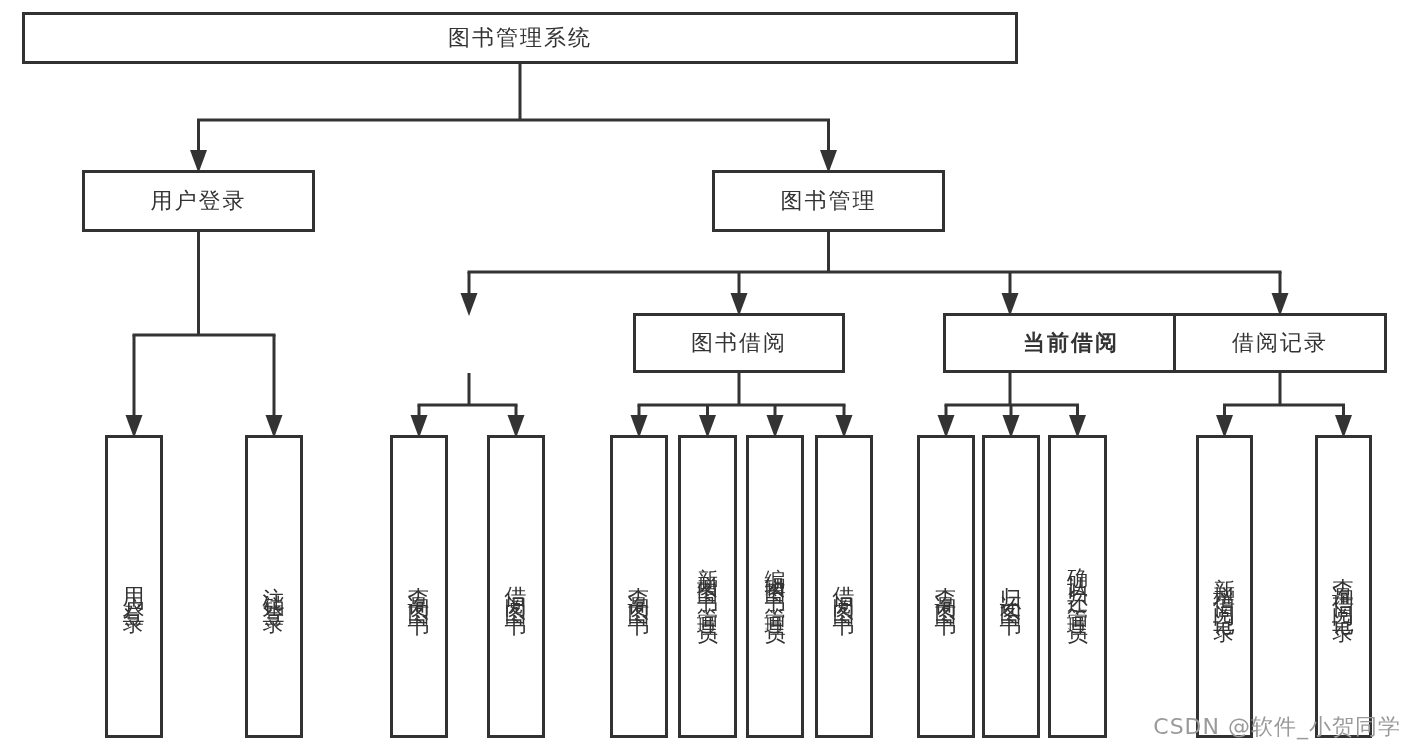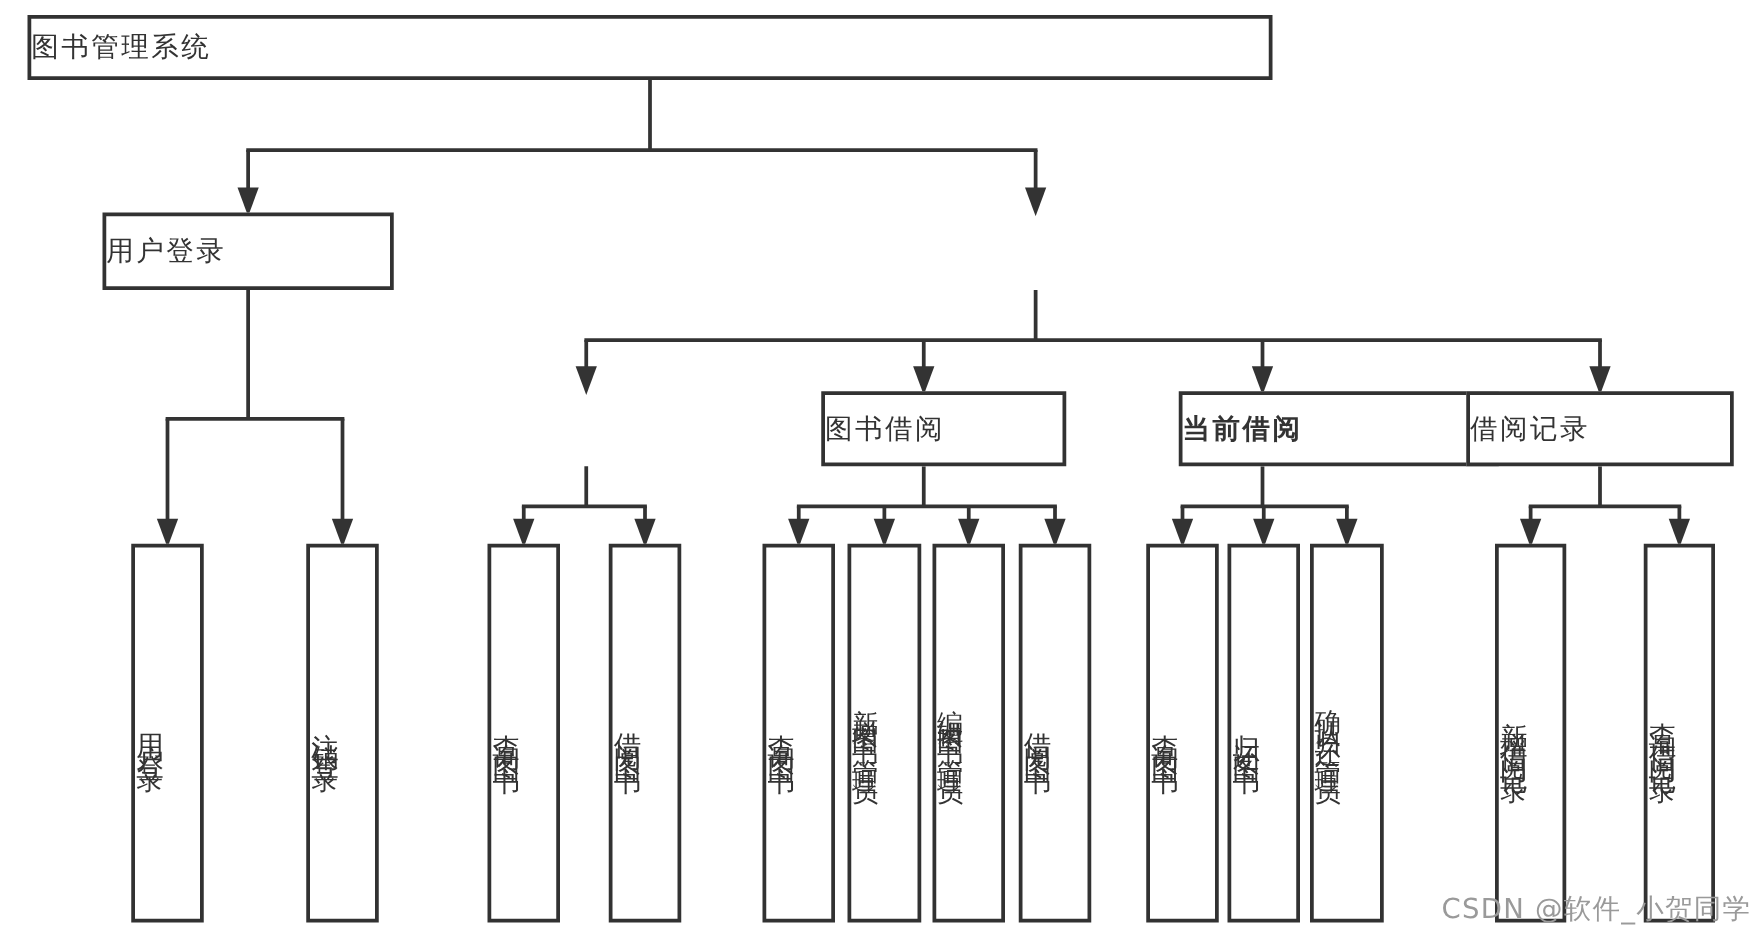--- a/index.html
+++ b/index.html
@@ -17,20 +17,21 @@
     z-index: 1;
   }
   .node {
     position: absolute;
     box-sizing: border-box;
     background: #ffffff;
     border: 3px solid #323232;
     color: #333333;
     display: flex;
     align-items: center;
+    justify-content: center;
     font-size: 22px;
     letter-spacing: 2px;
     z-index: 2;
   }
   .leaf .vtext {
     writing-mode: vertical-rl;
     text-orientation: mixed;
     letter-spacing: 9px;
     line-height: 1.05;
     white-space: nowrap;
@@ -110,22 +111,25 @@
       <polygon points="1335,415 1352,415 1343.5,438" fill="#333333"></polygon>
     </svg>
 
   <div class="node" style="left:22px; top:12px; width:996px; height:52px;">
     <span>图书管理系统</span>
   </div>
 
   <div class="node" style="left:82px; top:170px; width:233px; height:62px;">
     <span>用户登录</span>
   </div>
+  <div class="node" style="left:712px; top:170px; width:233px; height:62px;">
+    <span>图书管理</span>
+  </div>
 
-  <div class="node" style="left:633px; top:313px; width:196px; height:60px;margin-left:24px;">
+  <div class="node" style="left:633px; top:313px; width:212px; height:60px;">
     <span>图书借阅</span>
   </div>
   <div class="node" style="left:943px; top:313px; width:256px; height:60px;font-weight:bold;">
     <span>当前借阅</span>
   </div>
   <div class="node" style="left:1173px; top:313px; width:214px; height:60px;">
     <span>借阅记录</span>
   </div>
 
   <div class="node leaf" style="left:105px; top:435px; width:58px; height:303px;">

